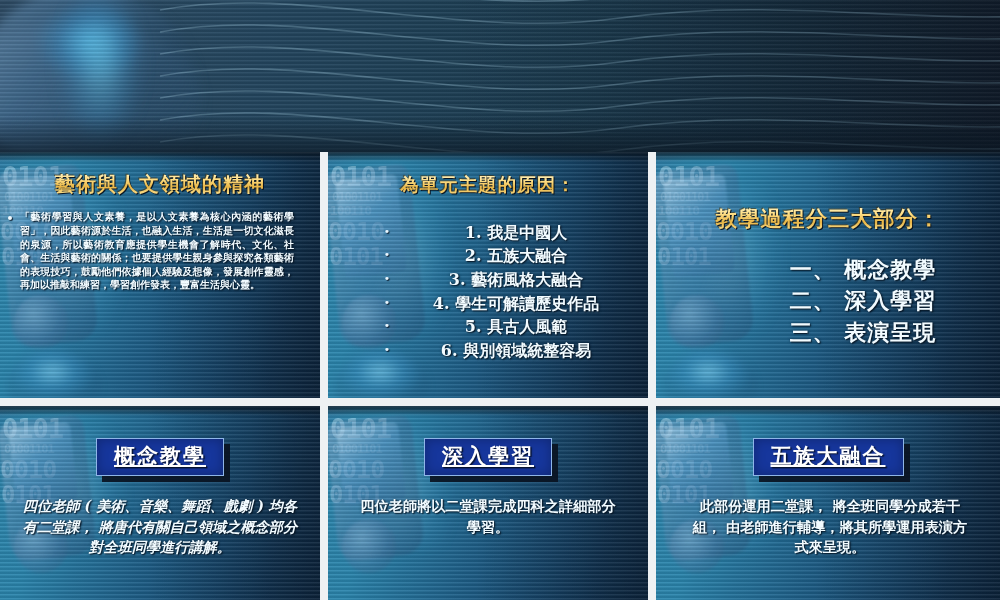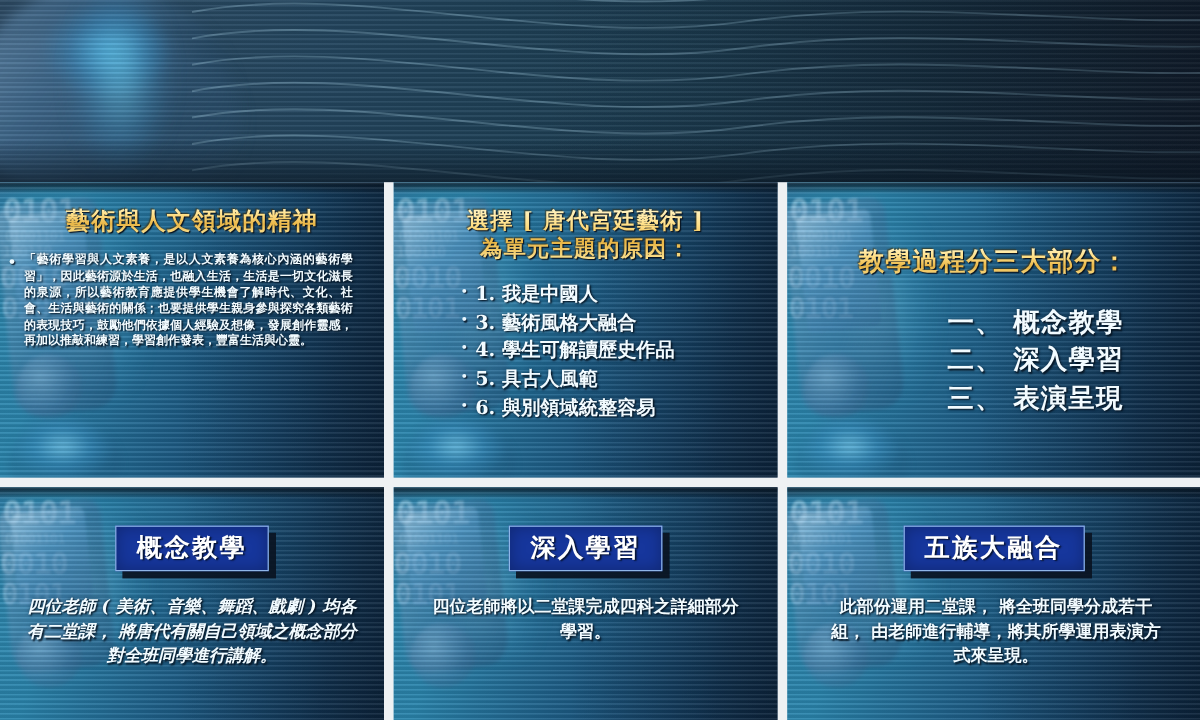--- a/index.html
+++ b/index.html
@@ -294,23 +294,23 @@
     left: -4px; top: 6px;
     width: 4px; height: 4px;
     border-radius: 50%;
     background: #f2fbff;
     box-shadow: 1px 1px 1px rgba(5,18,32,0.9);
   }
 
   
   .p2 .gold-title { font-size: 18.5px; margin-top: 8px; }
   .p2 .list {
-    margin-top: 14px;
+    margin-top: 24px;
     padding-left: 44px;
-    text-align: left;
+    text-align: center;
   }
   .p2 .list li {
     list-style: none;
     font-size: 16px;
     line-height: 1.48;
     position: relative;
     padding-left: 12px;
   }
   .p2 .list li::before {
     content: "·";
@@ -347,20 +347,21 @@
     display: inline-block;
     background: #16369c;
     border: 1.4px solid #8fb6e8;
     color: #ffffff;
     font-weight: bold;
     font-size: 21px;
     letter-spacing: 2px;
     padding: 3px 17px 5px 17px;
     text-shadow: 1.4px 1.4px 1.2px rgba(4,12,28,0.85);
     box-shadow: inset 0 0 12px rgba(0,0,0,0.28);
+    text-decoration: underline;
   }
   .bot .badge-shadow {
     position: absolute;
     left: 6px; top: 6px;
     width: 100%; height: 100%;
     background: #0a1422;
     z-index: 1;
     opacity: 0.92;
   }
   .bot .body-text {
@@ -441,25 +442,25 @@
         </div>
         <div class="device"></div>
         <div class="screen"></div>
         <div class="wheel"></div>
         <div class="mouse"></div>
       </div>
       <div class="panel-shade"></div>
       <div class="panel-topband"></div>
       <div class="content">
         <div class="gold-title">
-          <div>選擇 [ 唐代宮廷藝術 ]</div>
           <div>為單元主題的原因：</div>
         </div>
         <ul class="list body-text">
           <li>1. 我是中國人</li>
+          <li>2. 五族大融合</li>
           <li>3. 藝術風格大融合</li>
           <li>4. 學生可解讀歷史作品</li>
           <li>5. 具古人風範</li>
           <li>6. 與別領域統整容易</li>
         </ul>
       </div>
     </div>
 
     <div class="gap"></div>
 

